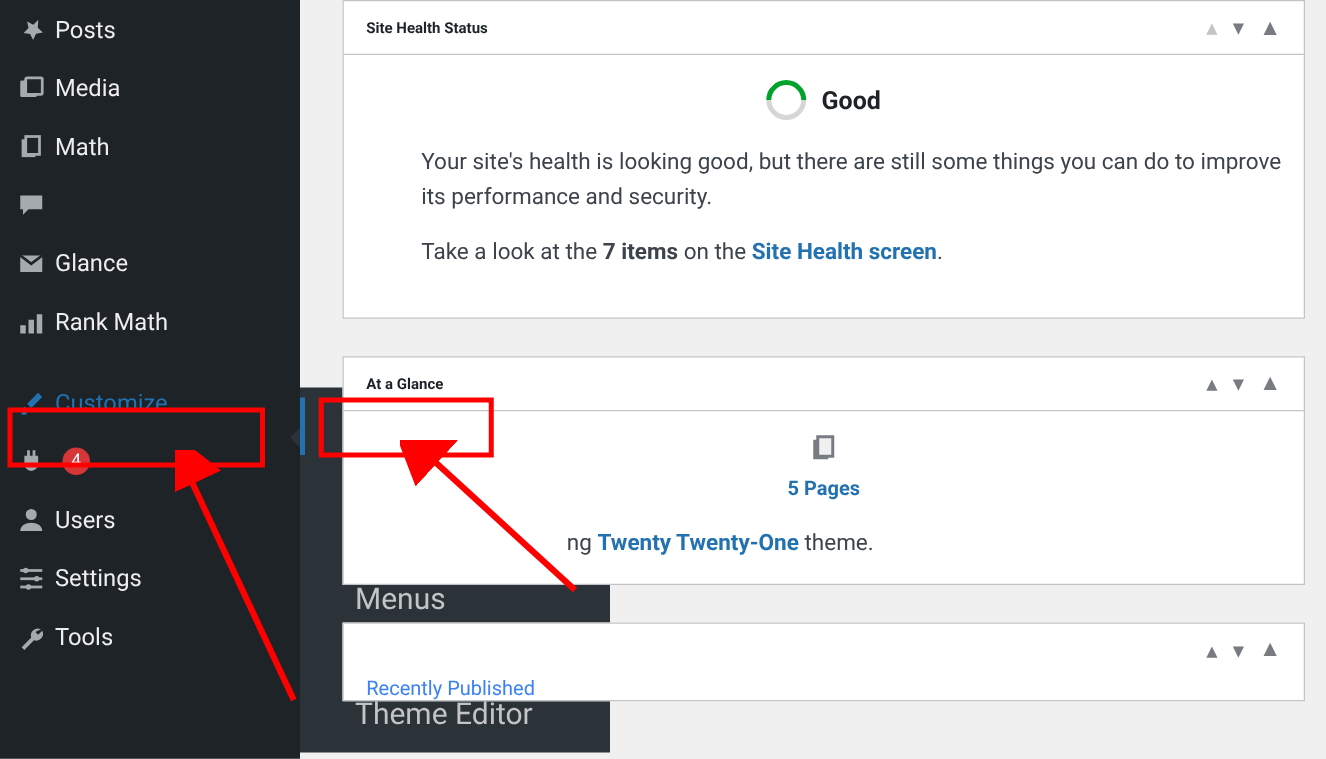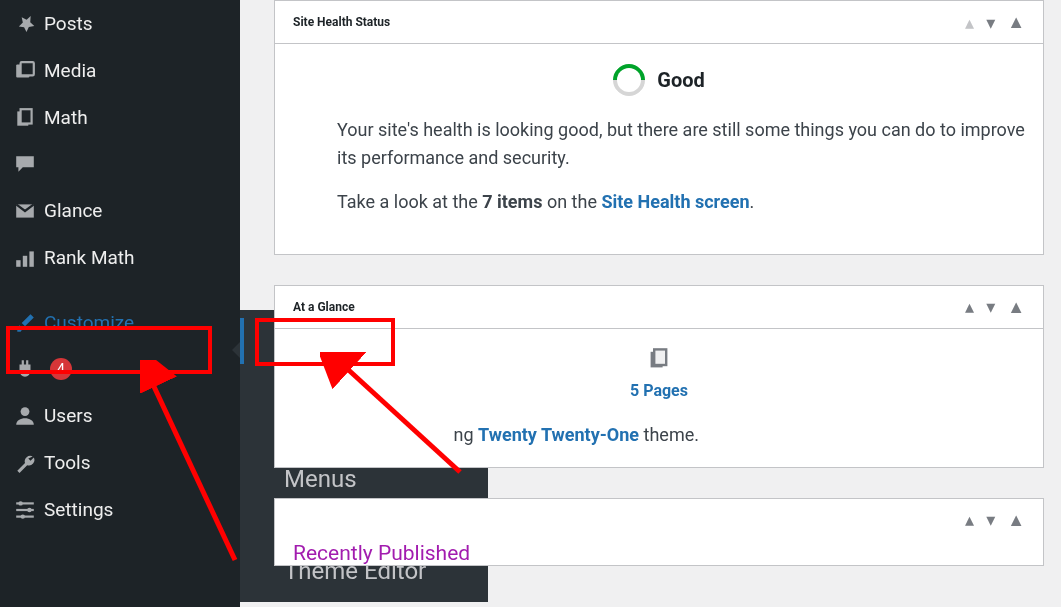--- a/index.html
+++ b/index.html
@@ -238,37 +238,37 @@
         <svg viewBox="0 0 20 20">
           <circle cx="10" cy="6" r="4"></circle>
           <path d="M2 18c0-4 4-6 8-6s8 2 8 6z"></path>
         </svg>
       </span>
     <span class="label">Users</span>
   </div>
   <div class="menu-item">
     <span class="icon">
         <svg viewBox="0 0 20 20">
-          <path d="M17 4a5 5 0 00-7 6l-7 7 2 2 7-7a5 5 0 006-7l-3 3-2-2z"></path>
-        </svg>
-      </span>
-    <span class="label">Tools</span>
-  </div>
-  <div class="menu-item">
-    <span class="icon">
-        <svg viewBox="0 0 20 20">
           <rect x="2" y="3" width="16" height="2"></rect>
           <rect x="2" y="9" width="16" height="2"></rect>
           <rect x="2" y="15" width="16" height="2"></rect>
           <circle cx="6" cy="4" r="2"></circle>
           <circle cx="14" cy="10" r="2"></circle>
           <circle cx="8" cy="16" r="2"></circle>
         </svg>
       </span>
     <span class="label">Settings</span>
+  </div>
+  <div class="menu-item">
+    <span class="icon">
+        <svg viewBox="0 0 20 20">
+          <path d="M17 4a5 5 0 00-7 6l-7 7 2 2 7-7a5 5 0 006-7l-3 3-2-2z"></path>
+        </svg>
+      </span>
+    <span class="label">Tools</span>
   </div>
 </div>
 
 <div class="submenu">
   <div class="submenu-item current"><span>Themes</span></div>
   <div class="submenu-item"><span>Customize</span></div>
   <div class="submenu-item"><span>Widgets</span></div>
   <div class="submenu-item"><span>Menus</span></div>
   <div class="submenu-item"><span>Background</span></div>
   <div class="submenu-item"><span>Theme Editor</span></div>
@@ -320,21 +320,21 @@
 
   <div class="panel" style="margin-bottom:0;">
     <div class="panel-header" style="border-bottom:none; padding-bottom:6px;">
       <h2 style="visibility:hidden;">x</h2>
       <div class="panel-controls">
         <span class="ctrl">▴</span>
         <span class="ctrl">▾</span>
         <span class="ctrl">▲</span>
       </div>
     </div>
-    <div style="padding:4px 18px 0; font-size:21px; color:#a21caf;">Recently Published</div>
+    <div style="padding:4px 18px 0; font-size:16px; color:#3b82f6;">Recently Published</div>
   </div>
 
 </div>
 
 <div class="highlight-box" style="left:6px; top:326px; width:206px; height:48px;"></div>
 <div class="highlight-box" style="left:255px; top:318px; width:140px; height:48px;"></div>
 
 <svg class="arrow-svg" style="left:140px; top:360px;" width="120" height="220">
   <defs>
       <marker id="ah1" markerWidth="10" markerHeight="10" refX="2" refY="5" orient="auto">

